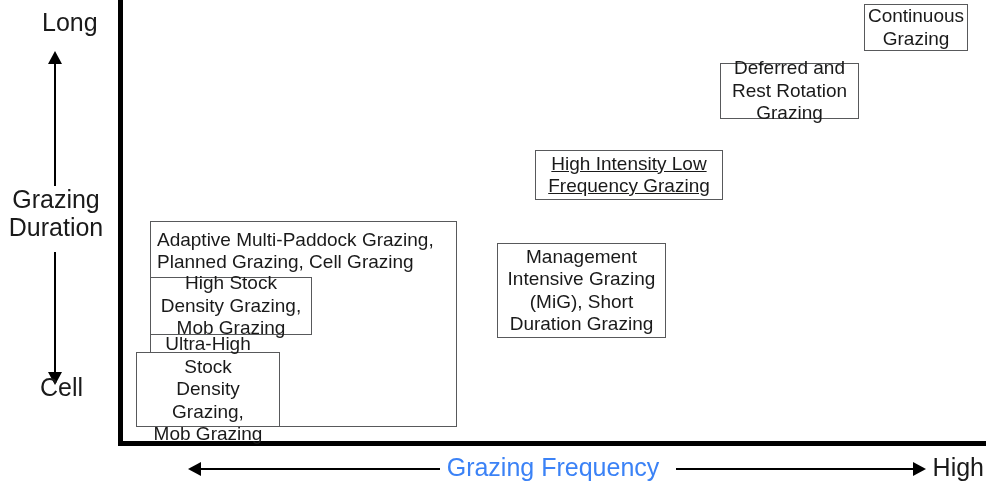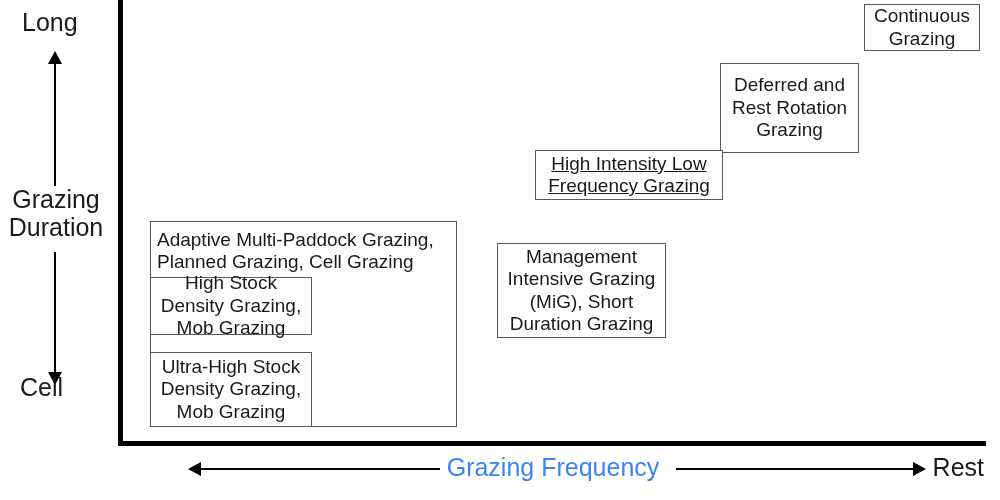--- a/index.html
+++ b/index.html
@@ -35,20 +35,21 @@
     height: 5px;
   }
 
   
   .axis-cap {
     position: absolute;
     font-size: 25px;
     line-height: 1;
     white-space: nowrap;
     color: #1a1a1a;
+    margin-left: 20px;
   }
   #label-long  { left: 22px;  top: 10px; }
   #label-short { left: 20px;  top: 375px; }
 
   #y-axis-title {
     position: absolute;
     left: 0px;
     top: 185px;
     width: 112px;
     text-align: center;
@@ -141,37 +142,37 @@
     align-items: center;
     justify-content: center;
     text-align: center;
     font-size: 19px;
     line-height: 1.18;
     color: #1a1a1a;
     padding: 2px 6px;
     white-space: pre-line;
   }
 
-  #box-continuous    { left: 864px; top: 4px;   width: 116px; height: 47px; }
-  #box-deferred      { left: 720px; top: 63px;  width: 139px; height: 90px; }
+  #box-continuous    { left: 864px; top: 4px;   width: 104px; height: 47px; }
+  #box-deferred      { left: 720px; top: 63px;  width: 139px; height: 56px; }
   #box-high-intensity{ left: 535px; top: 150px; width: 188px; height: 50px; text-decoration: underline; }
   #box-management    { left: 497px; top: 243px; width: 169px; height: 95px; }
 
   
   #box-amp {
     left: 150px; top: 221px; width: 307px; height: 206px;
     align-items: flex-start;
     padding-top: 7px;
   }
   #box-amp .amp-label {
     width: 100%;
     text-align: left;
   }
   #box-high-stock  { left: 150px; top: 277px; width: 162px; height: 58px; }
-  #box-ultra-high  { left: 150px; top: 352px; width: 162px; height: 75px; }
+  #box-ultra-high  { left: 136px; top: 352px; width: 144px; height: 75px; }
 </style>
 </head>
 <body>
 
 <div id="diagram">
 
   <div class="axis-line" id="y-axis"></div>
   <div class="axis-line" id="x-axis"></div>
 
   <div class="axis-cap" id="label-long">Long</div>
@@ -191,21 +192,21 @@
     <div class="x-cap" id="label-low">Low</div>
 
     <div class="arrow-head" id="x-arrow-head-left"></div>
     <div class="hline" id="x-arrow-shaft-left"></div>
 
     <div id="x-axis-title">Grazing Frequency</div>
 
     <div class="hline" id="x-arrow-shaft-right"></div>
     <div class="arrow-head" id="x-arrow-head-right"></div>
 
-    <div class="x-cap" id="label-high">Rest</div>
+    <div class="x-cap" id="label-high">High</div>
   </div>
 
   <div class="node-box" id="box-continuous">Continuous
 Grazing</div>
 
   <div class="node-box" id="box-deferred">Deferred and
 Rest Rotation
 Grazing</div>
 
   <div class="node-box" id="box-high-intensity">High Intensity Low

